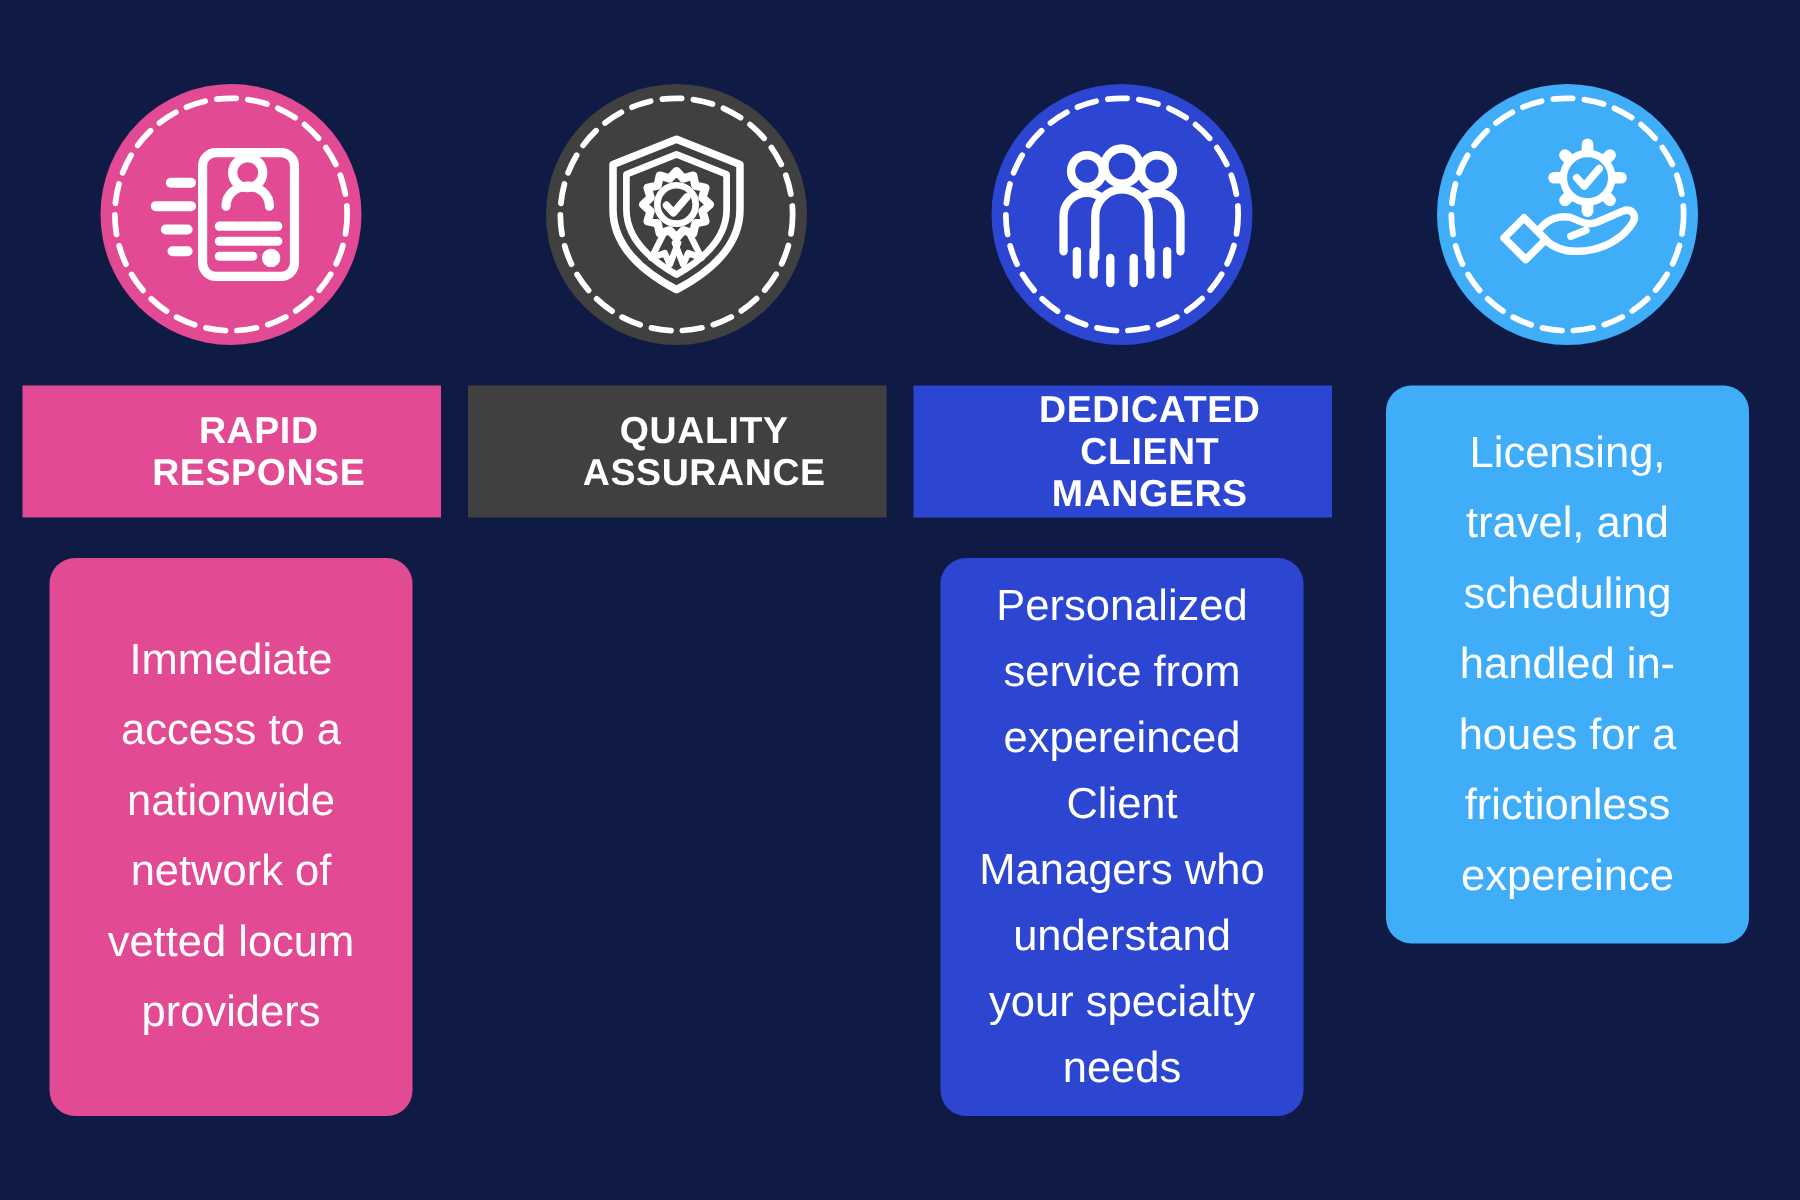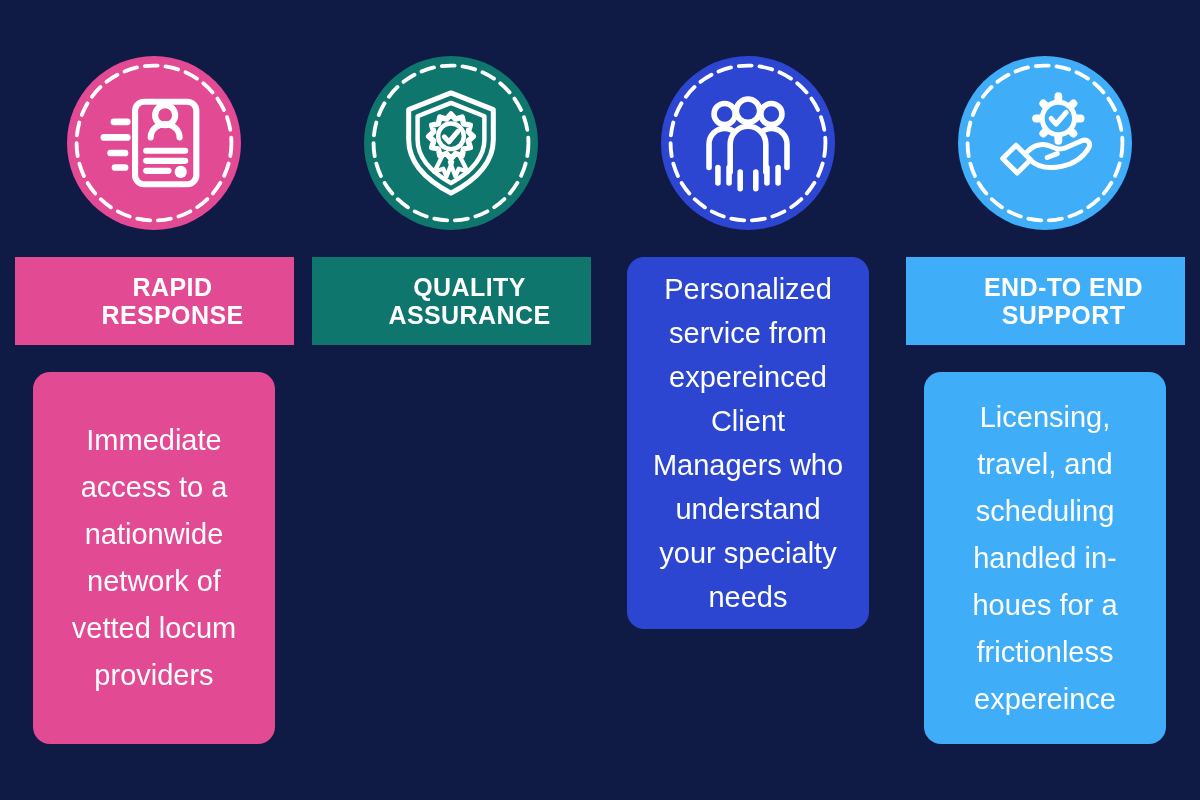--- a/index.html
+++ b/index.html
@@ -55,21 +55,21 @@
   }
   .body-text{
     color:#ffffff;
     font-size:29px;
     line-height:47px;
     white-space:pre-line;
   }
   .body-text.tight{line-height:44px;}
   
   .bg-pink{background:#e24a93;}
-  .bg-teal{background:#0f766e;}
+  .bg-teal{background:#404040;}
   .bg-royal{background:#2c46d2;}
   .bg-sky{background:#3fadf8;}
   .stroke{fill:none;stroke:#ffffff;stroke-linecap:round;stroke-linejoin:round;}
 </style>
 </head>
 <body>
 
 <div class="canvas">
   <div class="columns">
 
@@ -148,20 +148,25 @@
             <path class="stroke" stroke-width="5" d="M67 72 V86"></path>
             <path class="stroke" stroke-width="5" d="M77 72 V86"></path>
 
             <circle cx="50" cy="21" r="10.5" fill="#2c46d2" stroke="#ffffff" stroke-width="5"></circle>
             <path d="M34 76 V51 a16 16 0 0 1 16 -16 a16 16 0 0 1 16 16 V76 Z" fill="#2c46d2" stroke="none"></path>
             <path class="stroke" stroke-width="5" d="M34 76 V51 a16 16 0 0 1 16 -16 a16 16 0 0 1 16 16 V76"></path>
             <path class="stroke" stroke-width="5" d="M43 76 V91"></path>
             <path class="stroke" stroke-width="5" d="M57 76 V91"></path>
           </g>
         </svg>
+      </div>
+      <div class="header-box bg-royal">
+        <div class="header-label">DEDICATED
+CLIENT
+MANGERS</div>
       </div>
       <div class="body-box bg-royal">
         <div class="body-text tight">Personalized
 service from
 expereinced
 Client
 Managers who
 understand
 your specialty
 needs</div>
@@ -186,24 +191,20 @@
             </g>
             <circle cx="62" cy="28" r="14.5" fill="#3fadf8" stroke="#ffffff" stroke-width="4.5"></circle>
             <path class="stroke" stroke-width="4.5" d="M55.5 28 l4.5 5 l9 -10.5"></path>
 
             <path class="stroke" stroke-width="4.5" d="M12 64 L24 52 L37 65 L25 77 Z"></path>
             <path class="stroke" stroke-width="4.5" d="M34 58 C40 51 49 50 55 53 C61 56 64 56 68 54.5 L83 48 C88 46 92 50 89 55 C84 63 75 69 65 71 C53 73.5 43 71.5 36 64.5"></path>
             <path class="stroke" stroke-width="4.5" d="M52 63 L61 59.5"></path>
           </g>
         </svg>
       </div>
-      <div class="header-box bg-sky">
-        <div class="header-label">END-TO END
-SUPPORT</div>
-      </div>
       <div class="body-box bg-sky">
         <div class="body-text">Licensing,
 travel, and
 scheduling
 handled in-
 houes for a
 frictionless
 expereince</div>
       </div>
     </div>

